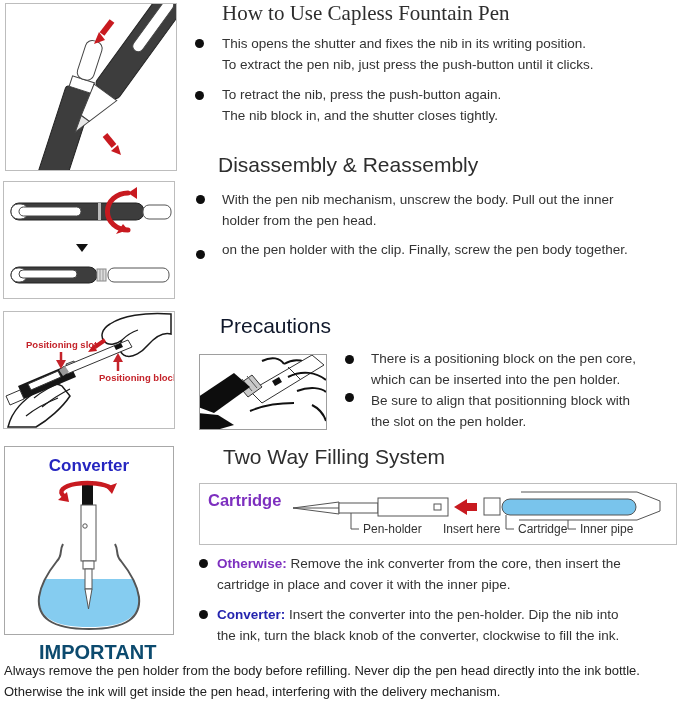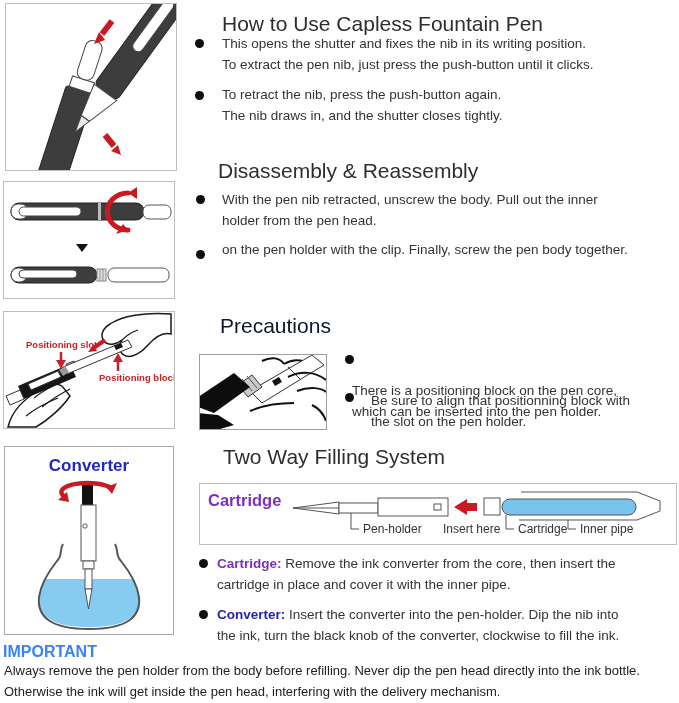--- a/index.html
+++ b/index.html
@@ -11,21 +11,21 @@
   .red{color:#0f172a;}
   .btext{position:absolute;font-size:13.5px;color:#333;}
   .btext .line{display:block;line-height:21px;white-space:nowrap;}
   .term{font-weight:bold;}
   .purple{color:#7d2fbf;}
   .blue{color:#2424ae;}
   .dot{position:absolute;width:9px;height:9px;background:#0e0e0e;border-radius:50%;}
   .figbox{position:absolute;background:#fff;border:1px solid #bdbdbd;box-sizing:content-box;}
   .figbox4{border-color:#9e9e9e;}
   .figbox6{border-color:#a8a8a8;}
-  .imp-title{position:absolute;font-weight:bold;font-size:16px;line-height:24px;color:#3b82f6;white-space:nowrap;}
+  .imp-title{position:absolute;font-weight:bold;font-size:20px;line-height:24px;color:#0c4a6e;white-space:nowrap;margin-left:36px;}
   .imp-line{position:absolute;font-size:13px;line-height:20px;color:#222;white-space:nowrap;}
   svg text{font-family:"Liberation Sans", sans-serif;}
 </style>
 </head>
 <body>
 
 <svg class="figbox" style="left:5px;top:3px;" width="170" height="166" viewBox="0 0 170 166">
   <g transform="rotate(18 82 60)">
     <rect x="68" y="87" width="29" height="95" rx="3" fill="#3d3d3d" stroke="#222"></rect>
     <rect x="71" y="76" width="23" height="11" fill="#fff" stroke="#444"></rect>
@@ -158,66 +158,66 @@
     <polygon points="112,36 101,40 107,47" fill="#c81a20"></polygon>
     <polygon points="53,53 62,45 64,55" fill="#c81a20"></polygon>
     <rect x="76" y="58" width="15" height="56" fill="#fff" stroke="#555"></rect>
     <circle cx="80" cy="79" r="2.2" fill="#fff" stroke="#555"></circle>
     <rect x="78" y="114" width="11" height="8" fill="#fff" stroke="#555"></rect>
     <rect x="80" y="122" width="7" height="20" fill="#fff" stroke="#555"></rect>
     <polygon points="80,142 87,142 83.5,162" fill="#fff" stroke="#555"></polygon>
   </g>
 </svg>
 
-<div class="h" style="left:222px;top:12px;">How to Use Capless Fountain Pen</div>
+<div class="h" style="left:222px;top:1px;font-family:Liberation Serif, serif;">How to Use Capless Fountain Pen</div>
 
 <div class="dot" style="left:195px;top:39px;"></div>
 <div class="btext" style="left:222px;top:33px;">
   <span class="line">This opens the shutter and fixes the nib in its writing position.</span>
   <span class="line">To extract the pen nib, just press the push-button until it clicks.</span>
 </div>
 
 <div class="dot" style="left:195px;top:91px;"></div>
 <div class="btext" style="left:222px;top:84px;">
   <span class="line">To retract the nib, press the push-button again.</span>
-  <span class="line">The nib draws in, and the shutter closes tightly.</span>
-</div>
-
-<div class="h" style="left:218px;top:159px;">Disassembly &amp; Reassembly</div>
+  <span class="line">The nib block in, and the shutter closes tightly.</span>
+</div>
+
+<div class="h" style="left:218px;top:153px;">Disassembly &amp; Reassembly</div>
 
 <div class="dot" style="left:196px;top:195px;"></div>
 <div class="btext" style="left:222px;top:189px;">
-  <span class="line">With the pen nib retracted, unscrew the body. Pull out the inner</span>
+  <span class="line">With the pen nib mechanism, unscrew the body. Pull out the inner</span>
   <span class="line">holder from the pen head.</span>
 </div>
 
 <div class="dot" style="left:196px;top:250px;"></div>
 <div class="btext" style="left:222px;top:239px;">
   <span class="line">on the pen holder with the clip. Finally, screw the pen body together.</span>
 </div>
 
 <div class="h red" style="left:220px;top:314px;">Precautions</div>
 
 <div class="dot" style="left:345px;top:355px;"></div>
-<div class="btext" style="left:352px;top:348px;margin-top:32px;">
+<div class="btext" style="left:371px;top:348px;">
   <span class="line">There is a positioning block on the pen core,</span>
   <span class="line">which can be inserted into the pen holder.</span>
 </div>
 
 <div class="dot" style="left:345px;top:393px;"></div>
 <div class="btext" style="left:371px;top:390px;">
   <span class="line">Be sure to align that positionning block with</span>
   <span class="line">the slot on the pen holder.</span>
 </div>
 
 <div class="h" style="left:223px;top:445px;">Two Way Filling System</div>
 
 <div class="dot" style="left:199px;top:559px;"></div>
 <div class="btext" style="left:217px;top:553px;">
-  <span class="line"><span class="term purple">Cartridge:</span> <span>Remove the ink converter from the core, then insert the</span></span>
+  <span class="line"><span class="term purple">Otherwise:</span> <span>Remove the ink converter from the core, then insert the</span></span>
   <span class="line">cartridge in place and cover it with the inner pipe.</span>
 </div>
 
 <div class="dot" style="left:199px;top:610px;"></div>
 <div class="btext" style="left:217px;top:604px;">
   <span class="line"><span class="term blue">Converter:</span> <span>Insert the converter into the pen-holder. Dip the nib into</span></span>
   <span class="line">the ink, turn the black knob of the converter, clockwise to fill the ink.</span>
 </div>
 
 <div class="imp-title" style="left:3px;top:640px;">IMPORTANT</div>

